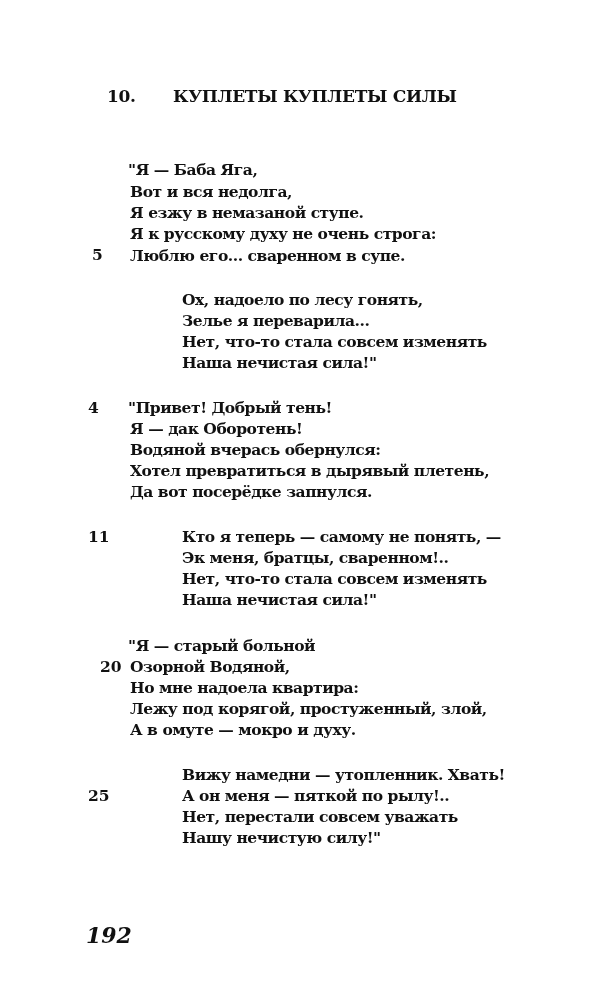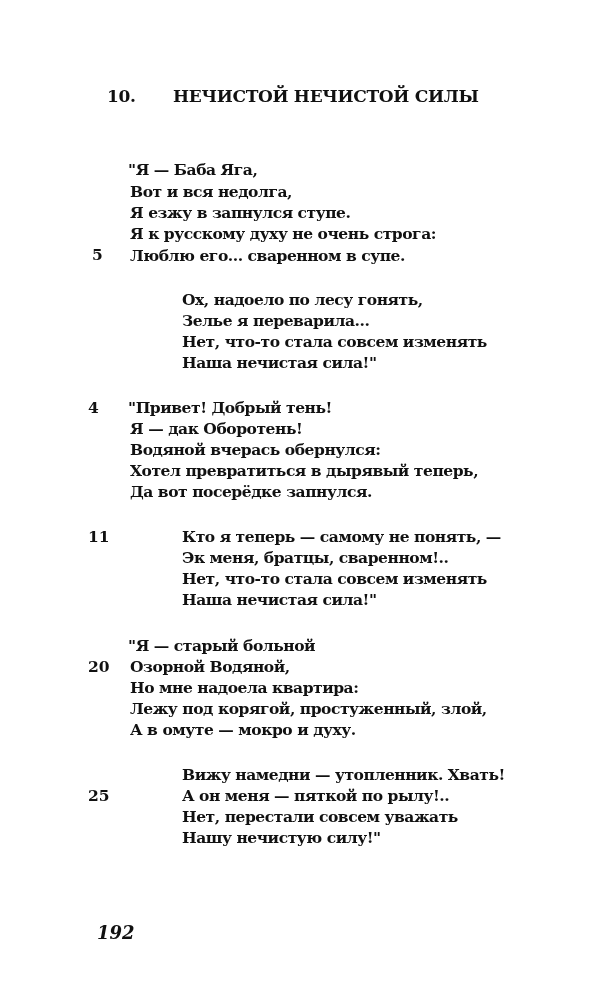--- a/index.html
+++ b/index.html
@@ -19,53 +19,53 @@
   .line {
     position: absolute; white-space: nowrap;
     font-size: 15.5px; font-weight: bold; letter-spacing: -0.45px;
     line-height: 20px;
   }
   .lnum {
     position: absolute; left: 92px; white-space: nowrap;
     font-size: 15.5px; font-weight: bold; line-height: 20px;
   }
   .folio {
-    position: absolute; left: 97px; top: 922px;
-    font-size: 18px; font-weight: bold; font-style: italic;
+    position: absolute; left: 86px; top: 922px;
+    font-size: 22px; font-weight: bold; font-style: italic;
   }
 </style>
 </head>
 <body>
 
 <div class="page">
   <div class="heading">
     <span class="num">10.</span>
-    <span class="title">НЕЧИСТОЙ НЕЧИСТОЙ СИЛЫ</span>
+    <span class="title">КУПЛЕТЫ КУПЛЕТЫ СИЛЫ</span>
   </div>
 
   <div>
     <div class="line" style="left:128px;top:160px">"Я — Баба Яга,</div>
     <div class="line" style="left:130px;top:182px">Вот и вся недолга,</div>
-    <div class="line" style="left:130px;top:203px">Я езжу в запнулся ступе.</div>
+    <div class="line" style="left:130px;top:203px">Я езжу в немазаной ступе.</div>
     <div class="line" style="left:130px;top:224px">Я к русскому духу не очень строга:</div>
     <div class="line" style="left:130px;top:246px">Люблю его... сваренном в супе.</div>
   </div>
 
   <div>
     <div class="line" style="left:182px;top:290px">Ох, надоело по лесу гонять,</div>
     <div class="line" style="left:182px;top:311px">Зелье я переварила...</div>
     <div class="line" style="left:182px;top:332px">Нет, что-то стала совсем изменять</div>
     <div class="line" style="left:182px;top:353px">Наша нечистая сила!"</div>
   </div>
 
   <div>
     <div class="line" style="left:128px;top:398px">"Привет! Добрый тень!</div>
     <div class="line" style="left:130px;top:419px">Я — дак Оборотень!</div>
     <div class="line" style="left:130px;top:440px">Водяной вчерась обернулся:</div>
-    <div class="line" style="left:130px;top:461px">Хотел превратиться в дырявый теперь,</div>
+    <div class="line" style="left:130px;top:461px">Хотел превратиться в дырявый плетень,</div>
     <div class="line" style="left:130px;top:482px">Да вот посерёдке запнулся.</div>
   </div>
 
   <div>
     <div class="line" style="left:182px;top:527px">Кто я теперь — самому не понять, —</div>
     <div class="line" style="left:182px;top:548px">Эк меня, братцы, сваренном!..</div>
     <div class="line" style="left:182px;top:569px">Нет, что-то стала совсем изменять</div>
     <div class="line" style="left:182px;top:590px">Наша нечистая сила!"</div>
   </div>
 
@@ -80,17 +80,17 @@
   <div>
     <div class="line" style="left:182px;top:765px">Вижу намедни — утопленник. Хвать!</div>
     <div class="line" style="left:182px;top:786px">А он меня — пяткой по рылу!..</div>
     <div class="line" style="left:182px;top:807px">Нет, перестали совсем уважать</div>
     <div class="line" style="left:182px;top:828px">Нашу нечистую силу!"</div>
   </div>
 
   <div class="lnum" style="top:245px">5</div>
   <div class="lnum" style="left:88px;top:398px">4</div>
   <div class="lnum" style="left:88px;top:527px">11</div>
-  <div class="lnum" style="left:88px;top:657px">20</div>
+  <div class="lnum" style="left:100px;top:657px">20</div>
   <div class="lnum" style="left:88px;top:786px">25</div>
 
   <div class="folio">192</div>
 </div>
 
 </body></html>

